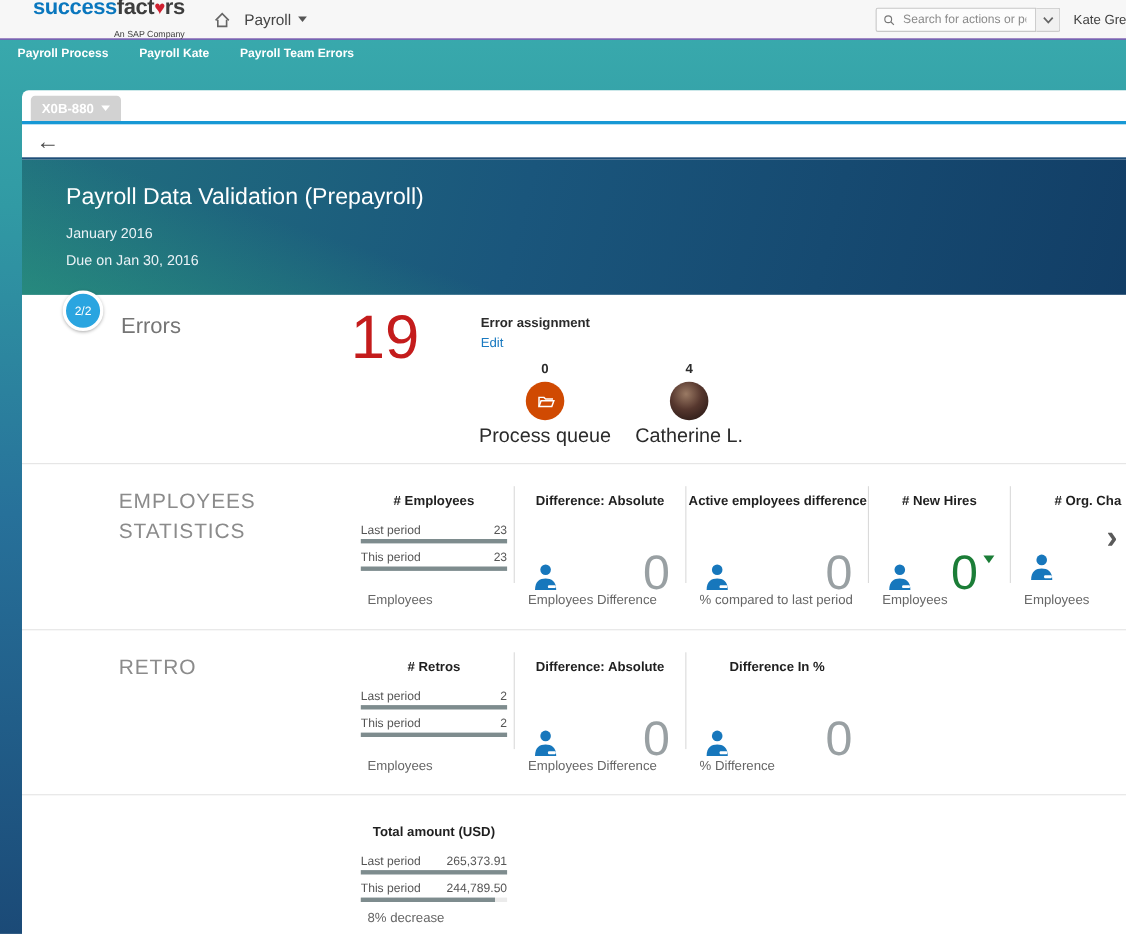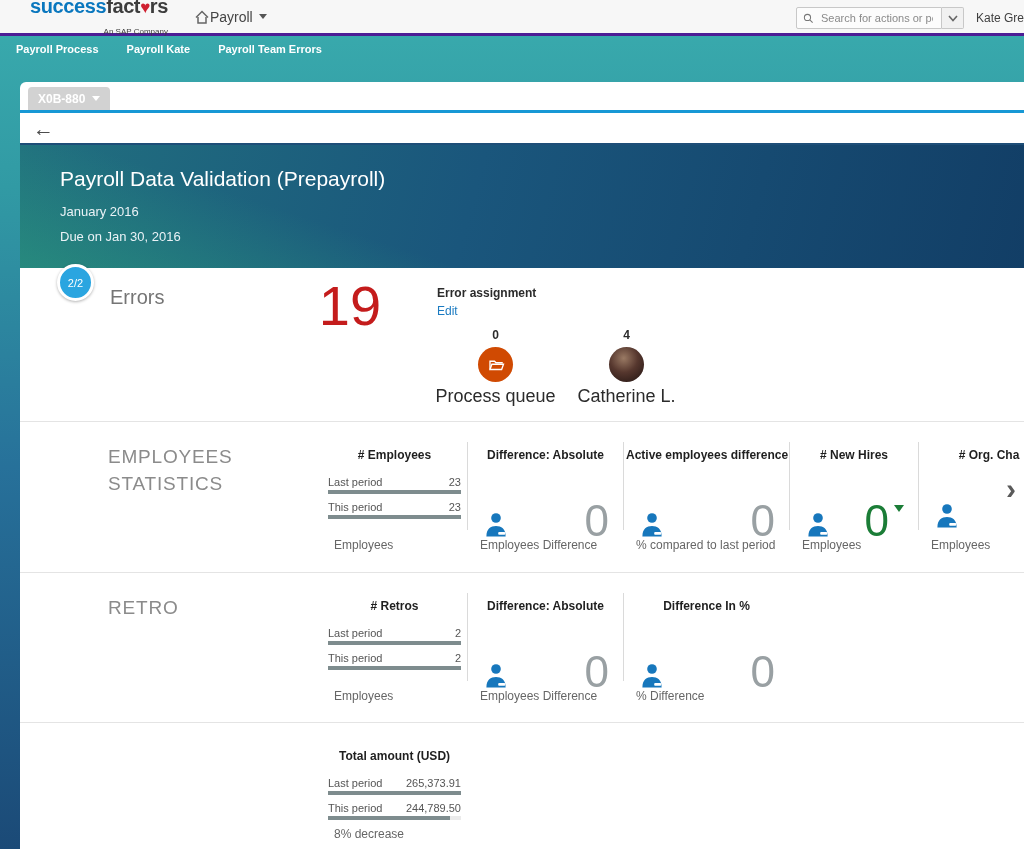--- a/index.html
+++ b/index.html
@@ -3,30 +3,30 @@
 <meta charset="utf-8">
 <style>
   html,body{margin:0;padding:0;}
   body{
     width:1024px;height:849px;position:relative;overflow:hidden;
     font-family:"Liberation Sans", sans-serif;
     background:linear-gradient(180deg,#3aacae 0%,#319aa4 22%,#27719a 55%,#1b4a77 100%);
   }
   
   .topbar{position:absolute;left:0;top:0;width:1024px;height:36px;background:#f7f7f7;
-    border-bottom:3px solid #4c1d95;display:flex;align-items:center;box-sizing:border-box;
+    border-bottom:1px solid #4c1d95;display:flex;align-items:center;box-sizing:border-box;
     padding-left:30px;z-index:6;}
   .logo{display:flex;flex-direction:column;align-items:flex-end;}
   .logo-word{font-size:20px;font-weight:700;line-height:17px;letter-spacing:-0.4px;}
   .logo-success{color:#0a77be;}
   .logo-dark{color:#3d3d3d;}
   .logo-heart{color:#cf2030;font-size:17px;}
   .logo-sub{font-size:8px;color:#3c3c3c;margin-top:11px;}
   .home-btn{margin-left:26px;display:flex;align-items:center;cursor:pointer;}
-  .module-menu{font-size:14px;color:#454545;display:flex;align-items:center;gap:6px;cursor:pointer;}
+  .module-menu{margin-left:12px;font-size:14px;color:#454545;display:flex;align-items:center;gap:6px;cursor:pointer;}
   .caret-down{width:0;height:0;border-left:4px solid transparent;border-right:4px solid transparent;border-top:5px solid #555;}
   .topbar-right{position:absolute;left:796px;top:7px;display:flex;align-items:center;}
   .search-box{display:flex;align-items:center;width:146px;height:22px;background:#fcfcfc;
     border:1px solid #c8c8c8;border-radius:2px 0 0 2px;padding:0 6px;gap:5px;box-sizing:border-box;}
   .search-box input{border:none;background:transparent;outline:none;font-size:11px;width:112px;
     font-family:"Liberation Sans", sans-serif;color:#555;}
   .search-box input::placeholder{color:#8a8a8a;}
   .search-dd{width:22px;height:22px;border:1px solid #c8c8c8;border-left:none;background:#f1f1f1;
     display:flex;align-items:center;justify-content:center;border-radius:0 2px 2px 0;box-sizing:border-box;cursor:pointer;}
   .user-name{margin-left:12px;font-size:12px;color:#3f3f3f;white-space:nowrap;cursor:pointer;}

